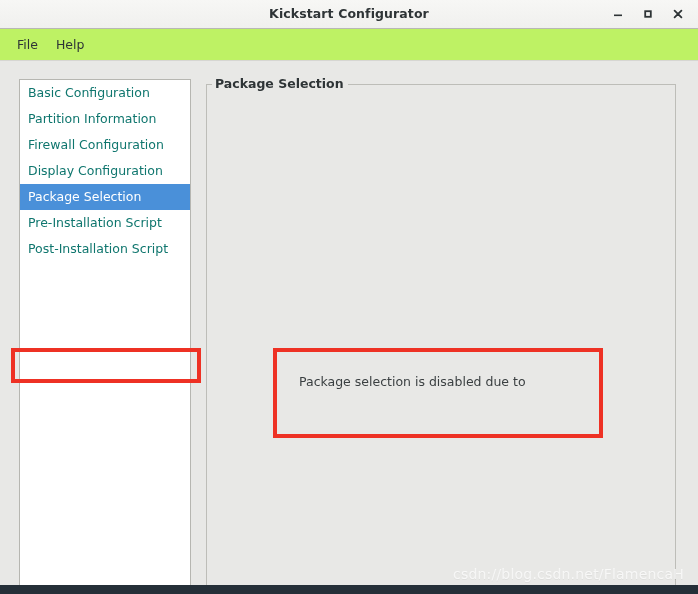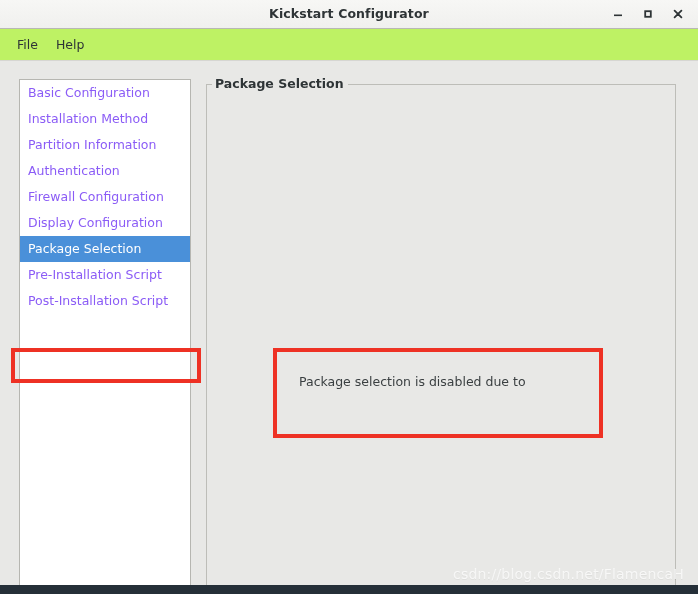--- a/index.html
+++ b/index.html
@@ -105,21 +105,21 @@
     background: #ffffff;
     border: 1px solid #b6b6b1;
     box-sizing: border-box;
     overflow: hidden;
   }
   .list-item {
     height: 26px;
     line-height: 26px;
     padding-left: 8px;
     font-size: 12.5px;
-    color: #8b5cf6;
+    color: #0f766e;
     white-space: nowrap;
     cursor: default;
   }
   .list-item.selected {
     background: #4a90d9;
     color: #ffffff;
   }
 
   
   .frame {
@@ -213,23 +213,21 @@
 
   <div class="menubar">
     <div class="menuitem">File</div>
     <div class="menuitem">Help</div>
   </div>
 
   <div class="content">
 
     <div class="sidebar">
       <div class="list-item">Basic Configuration</div>
-      <div class="list-item">Installation Method</div>
       <div class="list-item">Partition Information</div>
-      <div class="list-item">Authentication</div>
       <div class="list-item">Firewall Configuration</div>
       <div class="list-item">Display Configuration</div>
       <div class="list-item selected">Package Selection</div>
       <div class="list-item">Pre-Installation Script</div>
       <div class="list-item">Post-Installation Script</div>
     </div>
 
     <div class="frame"></div>
     <div class="frame-label">Package Selection</div>
 

